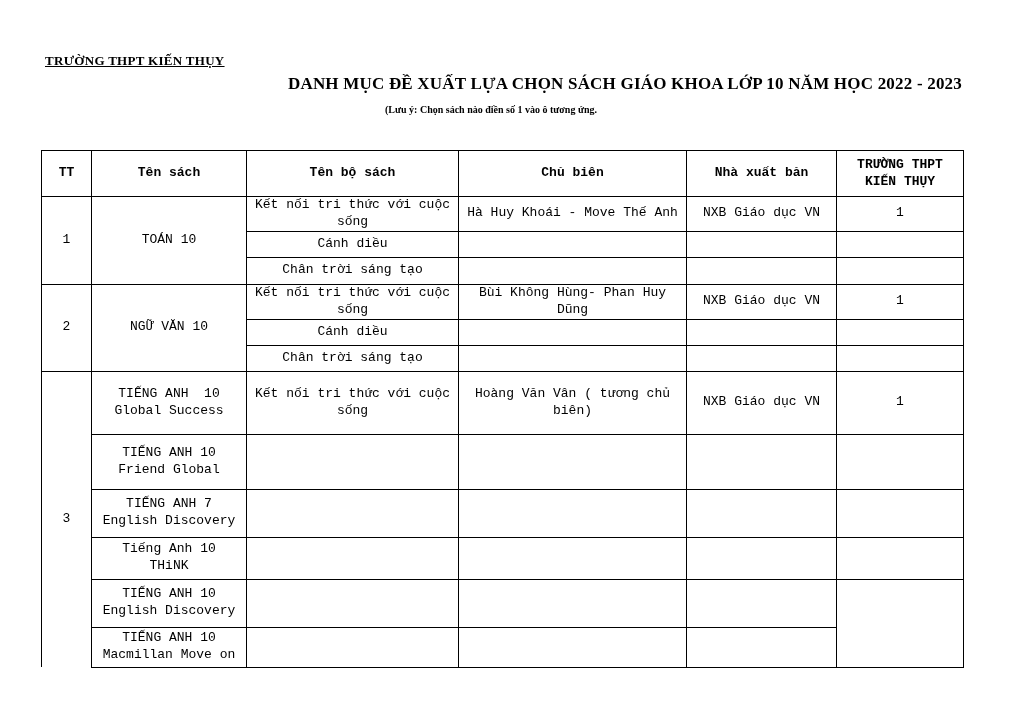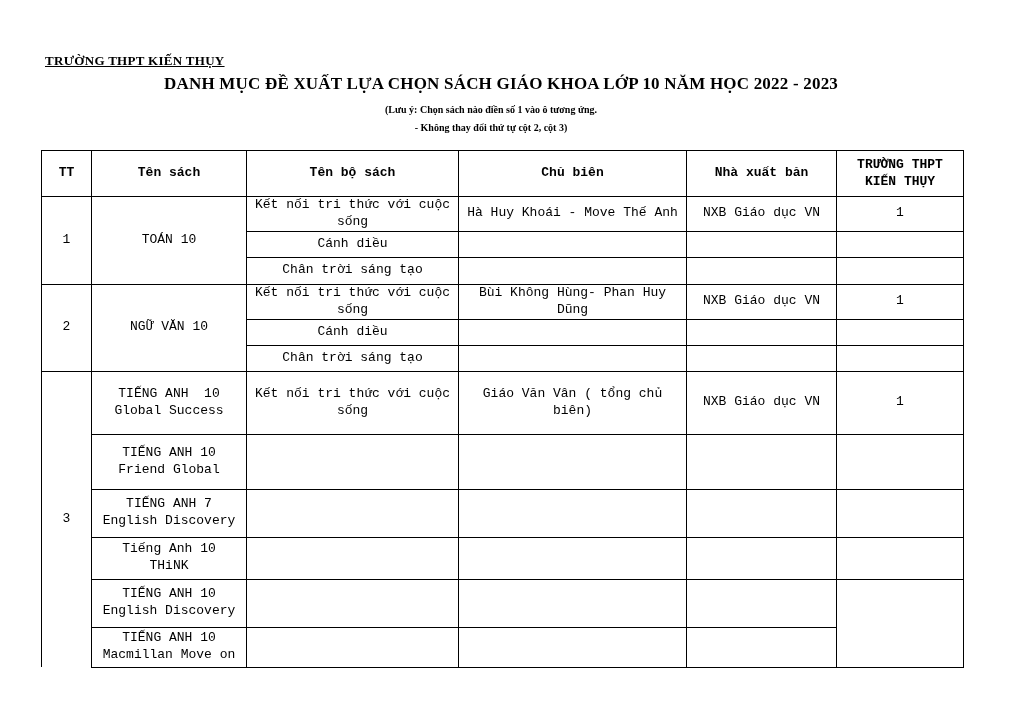--- a/index.html
+++ b/index.html
@@ -23,21 +23,21 @@
     font-weight: bold;
     text-decoration: underline;
     letter-spacing: 0.3px;
     white-space: nowrap;
   }
   .title-block {
     position: absolute;
     left: 40px;
     width: 922px;
     top: 74px;
-    text-align: center;
+    text-align: right;
   }
   .doc-title {
     font-size: 17px;
     font-weight: bold;
     letter-spacing: 0.2px;
     white-space: nowrap;
   }
   .note-block {
     position: absolute;
     left: 30px;
@@ -92,21 +92,20 @@
 <body>
 
 <div class="school-header">TRƯỜNG THPT KIẾN THỤY</div>
 
 <div class="title-block">
   <div class="doc-title">DANH MỤC ĐỀ XUẤT LỰA CHỌN SÁCH GIÁO KHOA LỚP 10 NĂM HỌC 2022 - 2023</div>
 </div>
 
 <div class="note-block">
   <div>(Lưu ý: Chọn sách nào điền số 1 vào ô tương ứng.</div>
-  <div>- Không thay đổi thứ tự cột 2, cột 3)</div>
 </div>
 
 <table class="doc-table">
   <colgroup>
     <col style="width:50px">
     <col style="width:155px">
     <col style="width:212px">
     <col style="width:228px">
     <col style="width:150px">
     <col style="width:127px">
@@ -163,21 +162,21 @@
     <td></td>
     <td></td>
     <td></td>
   </tr>
 
   <tr class="h63">
     <td rowspan="6" class="tt-open">3</td>
     <td class="pre">TIẾNG ANH  10
 Global Success</td>
     <td class="left">Kết nối tri thức với cuộc sống</td>
-    <td class="left">Giáo Văn Vân ( tổng chủ biên)</td>
+    <td class="left">Hoàng Văn Vân ( tương chủ biên)</td>
     <td class="left">NXB Giáo dục VN</td>
     <td>1</td>
   </tr>
   <tr class="h55">
     <td class="pre">TIẾNG ANH 10
 Friend Global</td>
     <td></td>
     <td></td>
     <td></td>
     <td></td>

